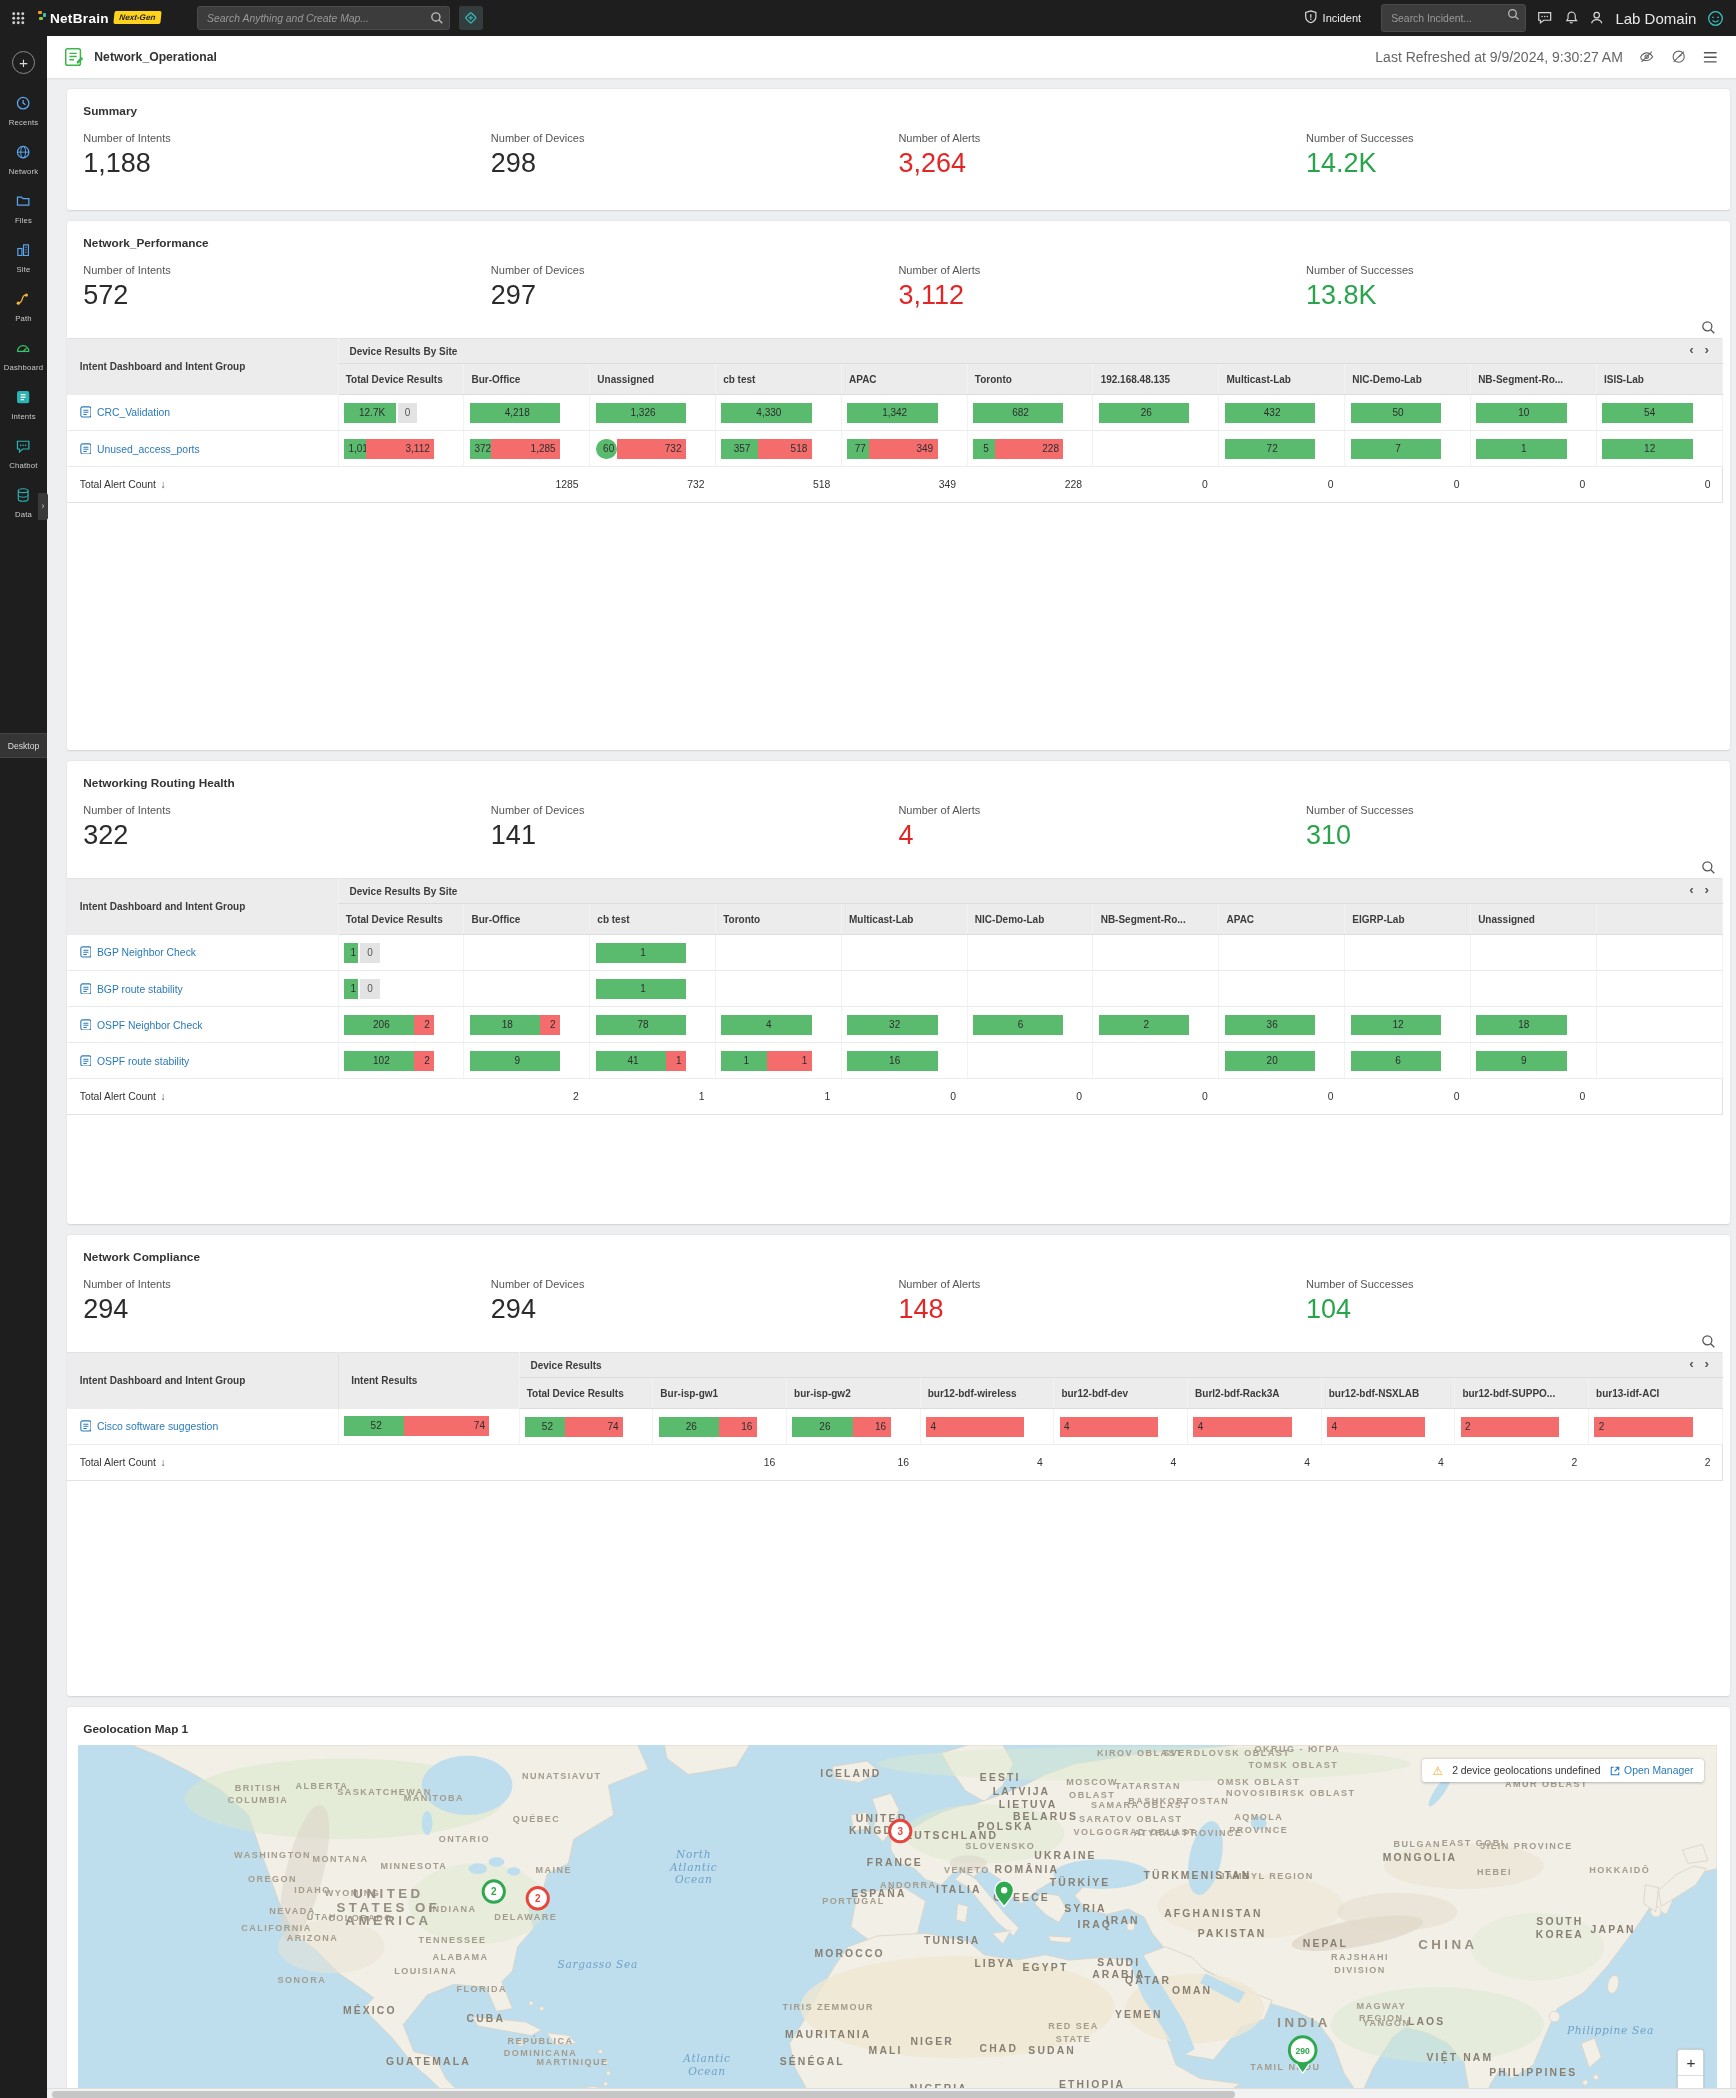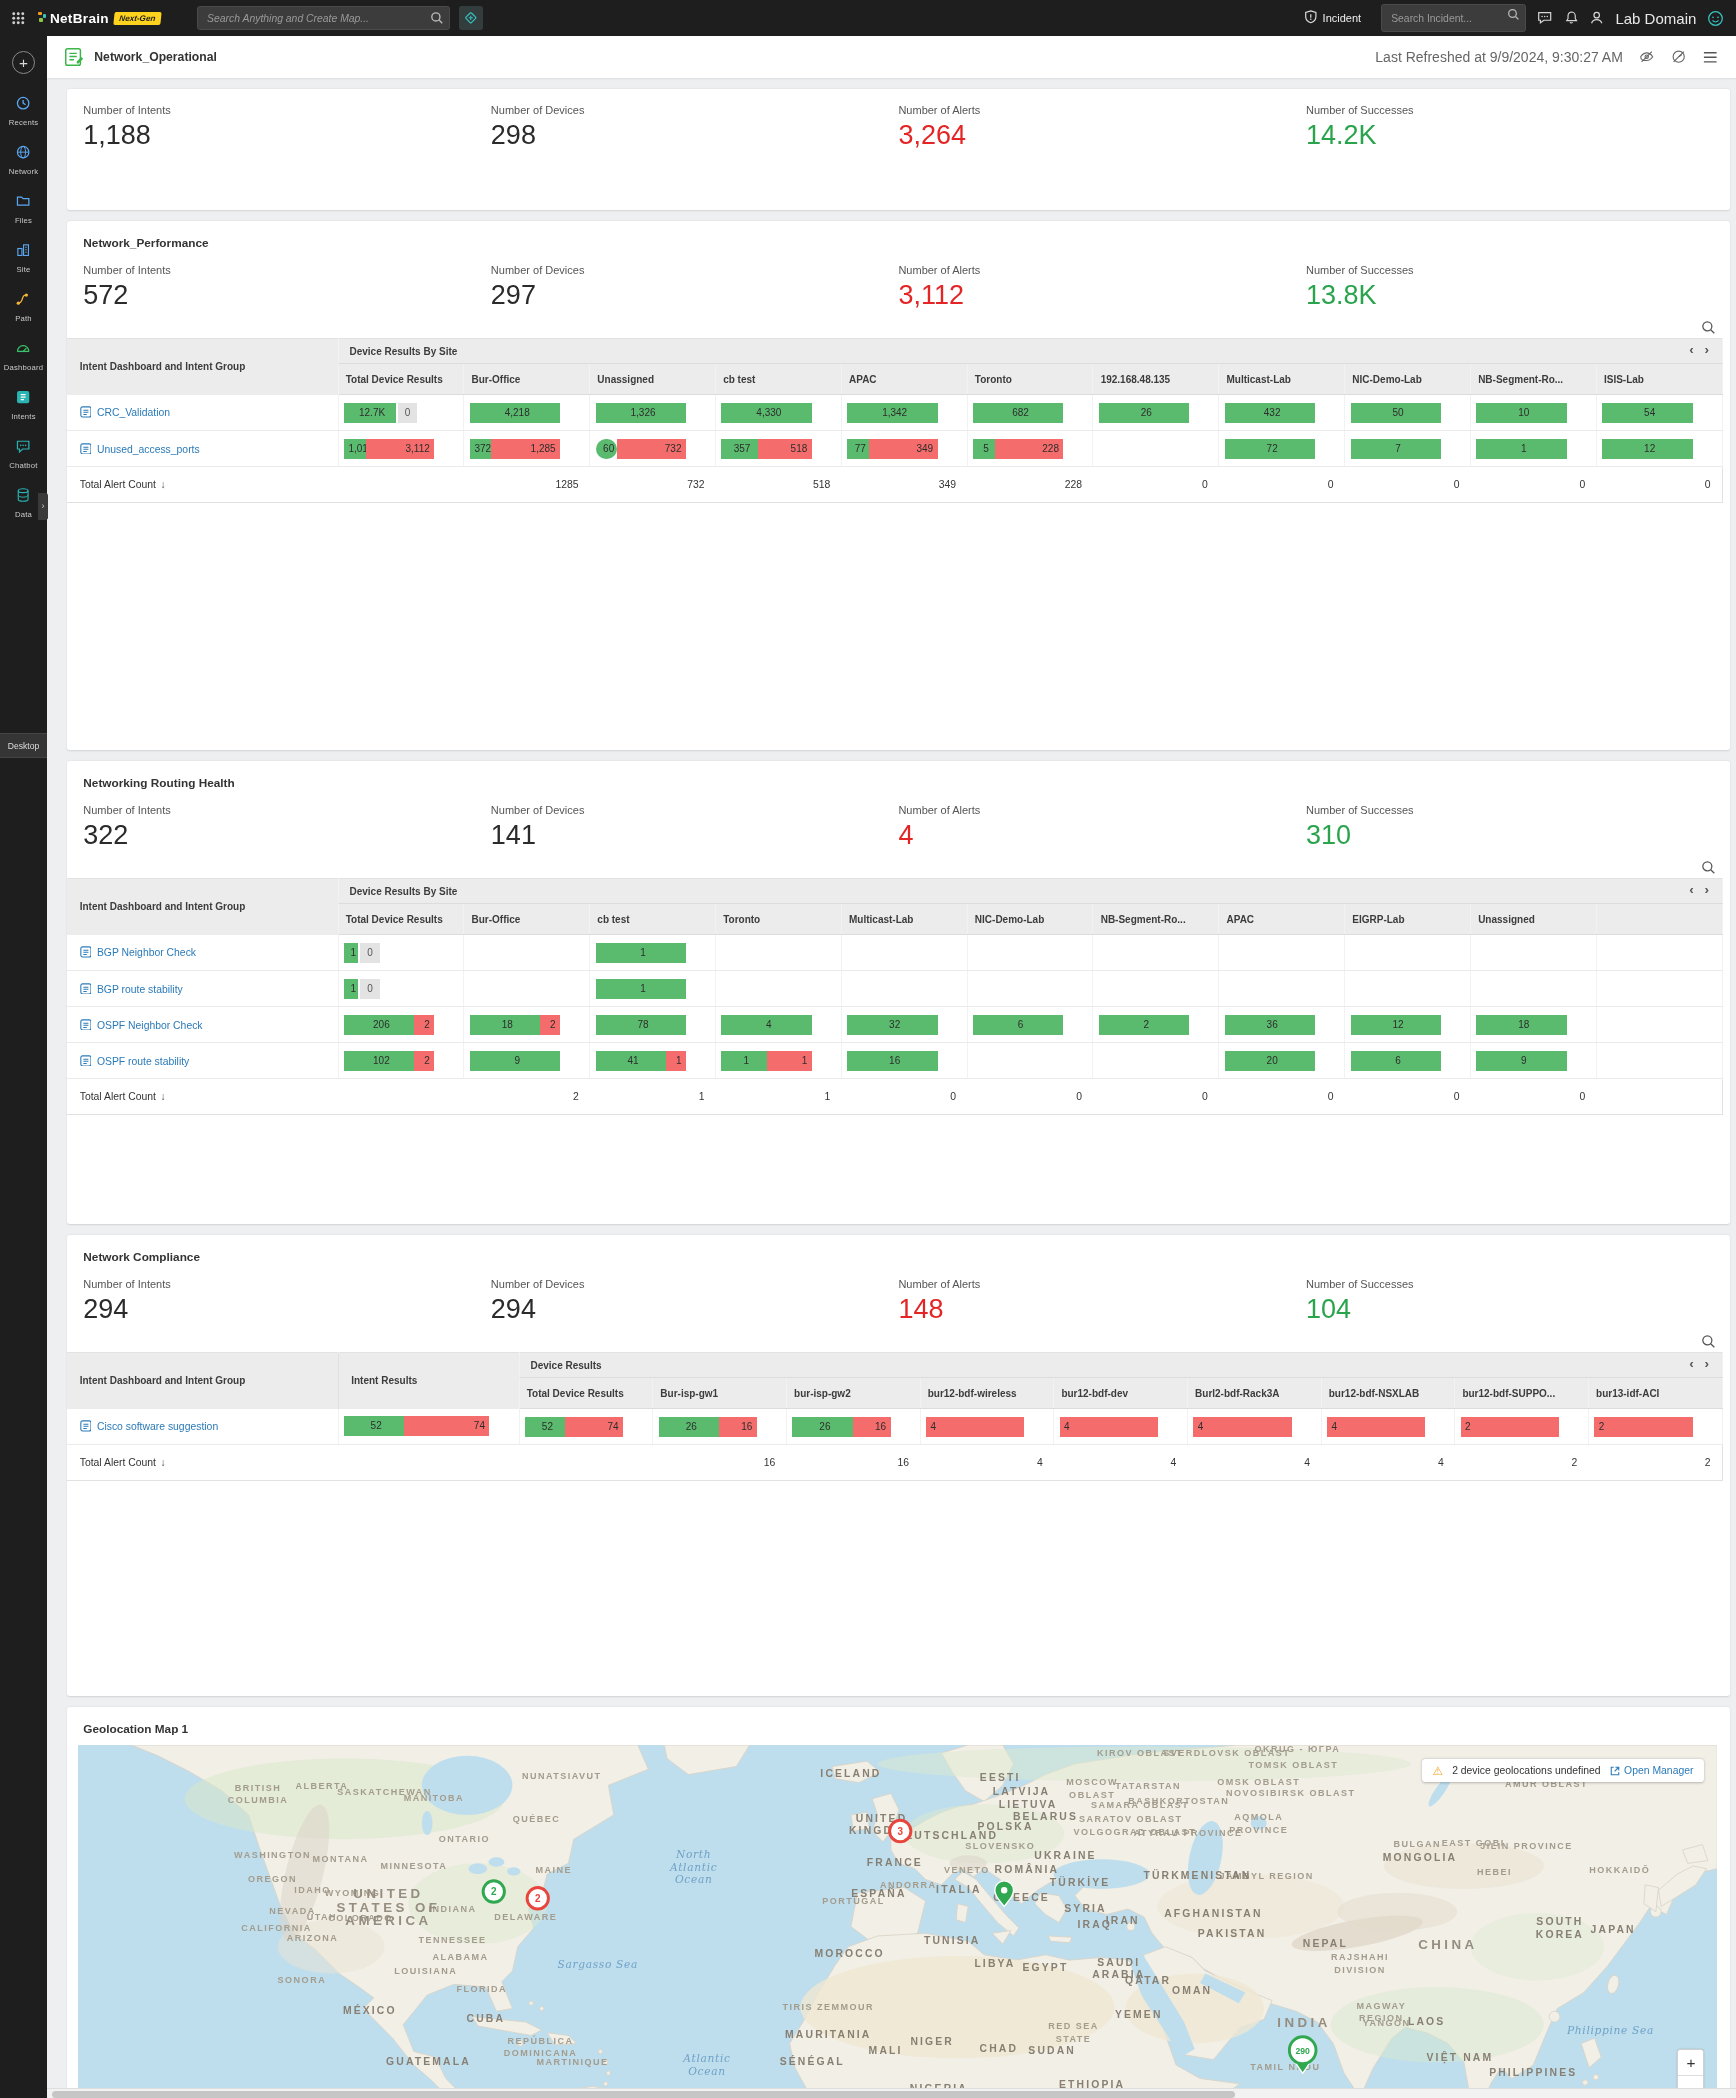--- a/index.html
+++ b/index.html
@@ -8,21 +8,21 @@
   }
   *{box-sizing:border-box;margin:0;padding:0;}
   html,body{margin:0;padding:0;}
   body{width:1737px;height:2099px;position:relative;overflow:hidden;background:#edeff0;
        font-family:"Liberation Sans",sans-serif;color:#333;}
 
   
   .topbar{position:absolute;left:0;top:0;width:1737px;height:36px;background:var(--topbar-bg);
           display:flex;align-items:center;z-index:30;}
   .waffle{margin-left:11px;display:inline-flex;cursor:pointer;}
-  .logo{display:flex;align-items:center;margin-left:12.7px;}
+  .logo{display:flex;align-items:flex-start;margin-left:12.7px;}
   .logo-dots{display:inline-block;width:9px;height:12.7px;position:relative;margin-right:2.7px;}
   .logo-dots i{position:absolute;width:3.6px;height:3.6px;border-radius:0.9px;display:block;}
   .logo-dots i:nth-child(1){background:#f59b23;left:0;top:0;}
   .logo-dots i:nth-child(2){background:#35c3c0;left:4.5px;top:2.7px;}
   .logo-dots i:nth-child(3){background:#8dc63f;left:0.9px;top:6.3px;}
   .logo-text{color:#fff;font-weight:bold;font-size:13.6px;letter-spacing:0.3px;}
   .logo-badge{background:#ffd21e;color:#1e1e1e;font-size:8.1px;font-weight:bold;font-style:italic;
               padding:1.8px 5.4px;border-radius:1.8px;margin-left:5.4px;transform:skewX(-6deg);}
   .tb-search{position:relative;margin-left:36px;}
   .tb-search input{width:253px;height:23.5px;background:#3c3c3c;border:0.9px solid #4a4a4a;border-radius:2.7px;
@@ -349,20 +349,21 @@
         <svg width="14.5" height="12.7" viewBox="0 0 16 14">
             <path d="M1 2h14M1 7h14M1 12h14" stroke="#555" stroke-width="1.6"></path>
           </svg>
       </span>
     </div>
   </div>
 
   <div class="content">
 
     <div class="card card-summary">
+      <div class="card-title">Summary</div>
       <div class="kpis">
           <div class="kpi">
             <div class="kpi-label">Number of Intents</div>
             <div class="kpi-value tone-dark">1,188</div>
           </div>
           <div class="kpi">
             <div class="kpi-label">Number of Devices</div>
             <div class="kpi-value tone-dark">298</div>
           </div>
           <div class="kpi">

